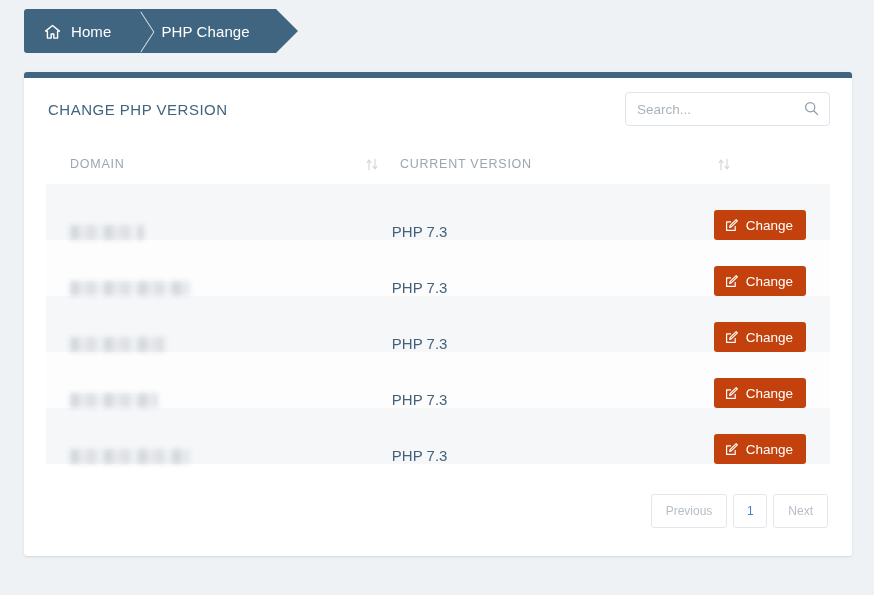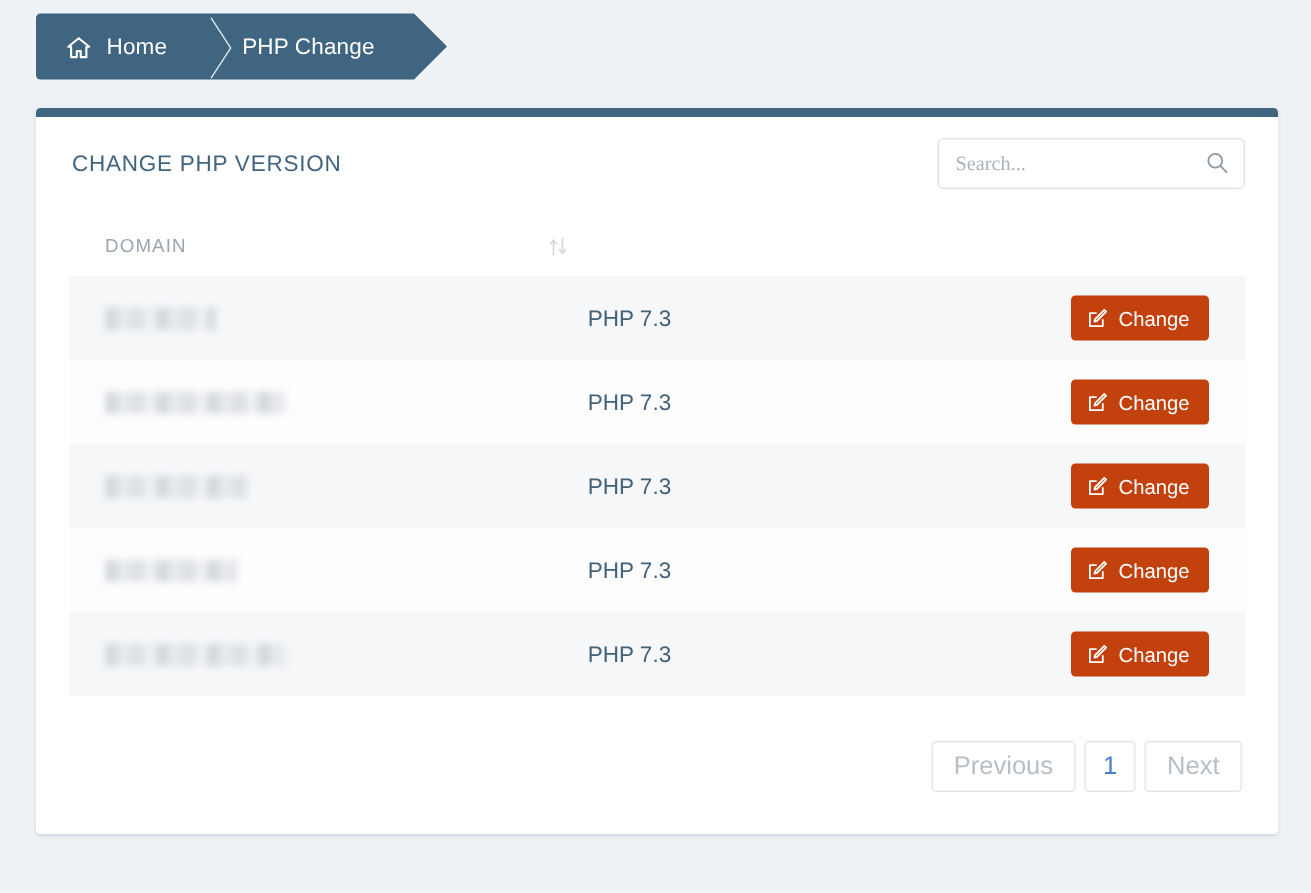--- a/index.html
+++ b/index.html
@@ -118,21 +118,21 @@
     top: 14px;
     width: 205px;
     height: 34px;
   }
   .search-input {
     width: 100%;
     height: 34px;
     border: 1px solid #dfe4ea;
     border-radius: 4px;
     padding: 0 32px 0 11px;
-    font-family: Liberation Serif, serif;
+    font-family: Liberation Sans, sans-serif;
     font-size: 13.5px;
     color: #5a6b7b;
     background: #fff;
     outline: none;
   }
   .search-input::placeholder { color: #a9b3bd; }
   .search-icon {
     position: absolute;
     right: 11px;
     top: 9px;
@@ -164,21 +164,21 @@
     width: 12px;
     height: 13px;
     margin-left: auto;
     margin-right: 22px;
     opacity: .75;
   }
   .th-version .sort-icon { margin-right: 0; }
 
   .t-row {
     display: flex;
-    align-items: center;
+    align-items: flex-end;
     height: 56px;
     padding: 0 24px;
     gap: 38px;
   }
   .t-row.odd  { background: #f5f7f9; }
   .t-row.even { background: #fdfdfe; }
 
   .cell-domain { width: 330px; display: flex; align-items: center; }
   .cell-version {
     width: 330px;
@@ -225,21 +225,21 @@
     padding: 30px 24px 0 0;
     gap: 0;
   }
   .page-btn {
     min-width: 40px;
     height: 34px;
     padding: 0 14px;
     border: 1px solid #e3e7eb;
     background: #ffffff;
     font-family: "Liberation Sans", sans-serif;
-    font-size: 17px;
+    font-size: 12px;
     color: #b6bec6;
     border-radius: 3px;
     margin-left: 6px;
     cursor: pointer;
     display: flex;
     align-items: center;
     justify-content: center;
   }
   .page-btn.num { color: #4a7dd1; min-width: 34px; padding: 0; }
 </style>
@@ -285,20 +285,29 @@
     <div class="t-head">
       <div class="th th-domain">
         <span>DOMAIN</span>
         <span class="sort-icon">
           <svg viewBox="0 0 12 13" width="12" height="13" aria-hidden="true">
             <path d="M3 12V2M3 2 1 4.6M3 2l2 2.6" fill="none" stroke="#c3cad1" stroke-width="1.1" stroke-linecap="round"></path>
             <path d="M9 1v10M9 11l-2-2.6M9 11l2-2.6" fill="none" stroke="#c3cad1" stroke-width="1.1" stroke-linecap="round"></path>
           </svg>
         </span>
       </div>
+      <div class="th th-version">
+        <span>CURRENT VERSION</span>
+        <span class="sort-icon">
+          <svg viewBox="0 0 12 13" width="12" height="13" aria-hidden="true">
+            <path d="M3 12V2M3 2 1 4.6M3 2l2 2.6" fill="none" stroke="#c3cad1" stroke-width="1.1" stroke-linecap="round"></path>
+            <path d="M9 1v10M9 11l-2-2.6M9 11l2-2.6" fill="none" stroke="#c3cad1" stroke-width="1.1" stroke-linecap="round"></path>
+          </svg>
+        </span>
+      </div>
       <div style="flex:1"></div>
     </div>
 
     <div id="rows">
         <div class="t-row odd">
           <div class="cell-domain">
             <div class="redacted" style="width: 74px;"></div>
           </div>
           <div class="cell-version">PHP 7.3</div>
           <div class="cell-action">

